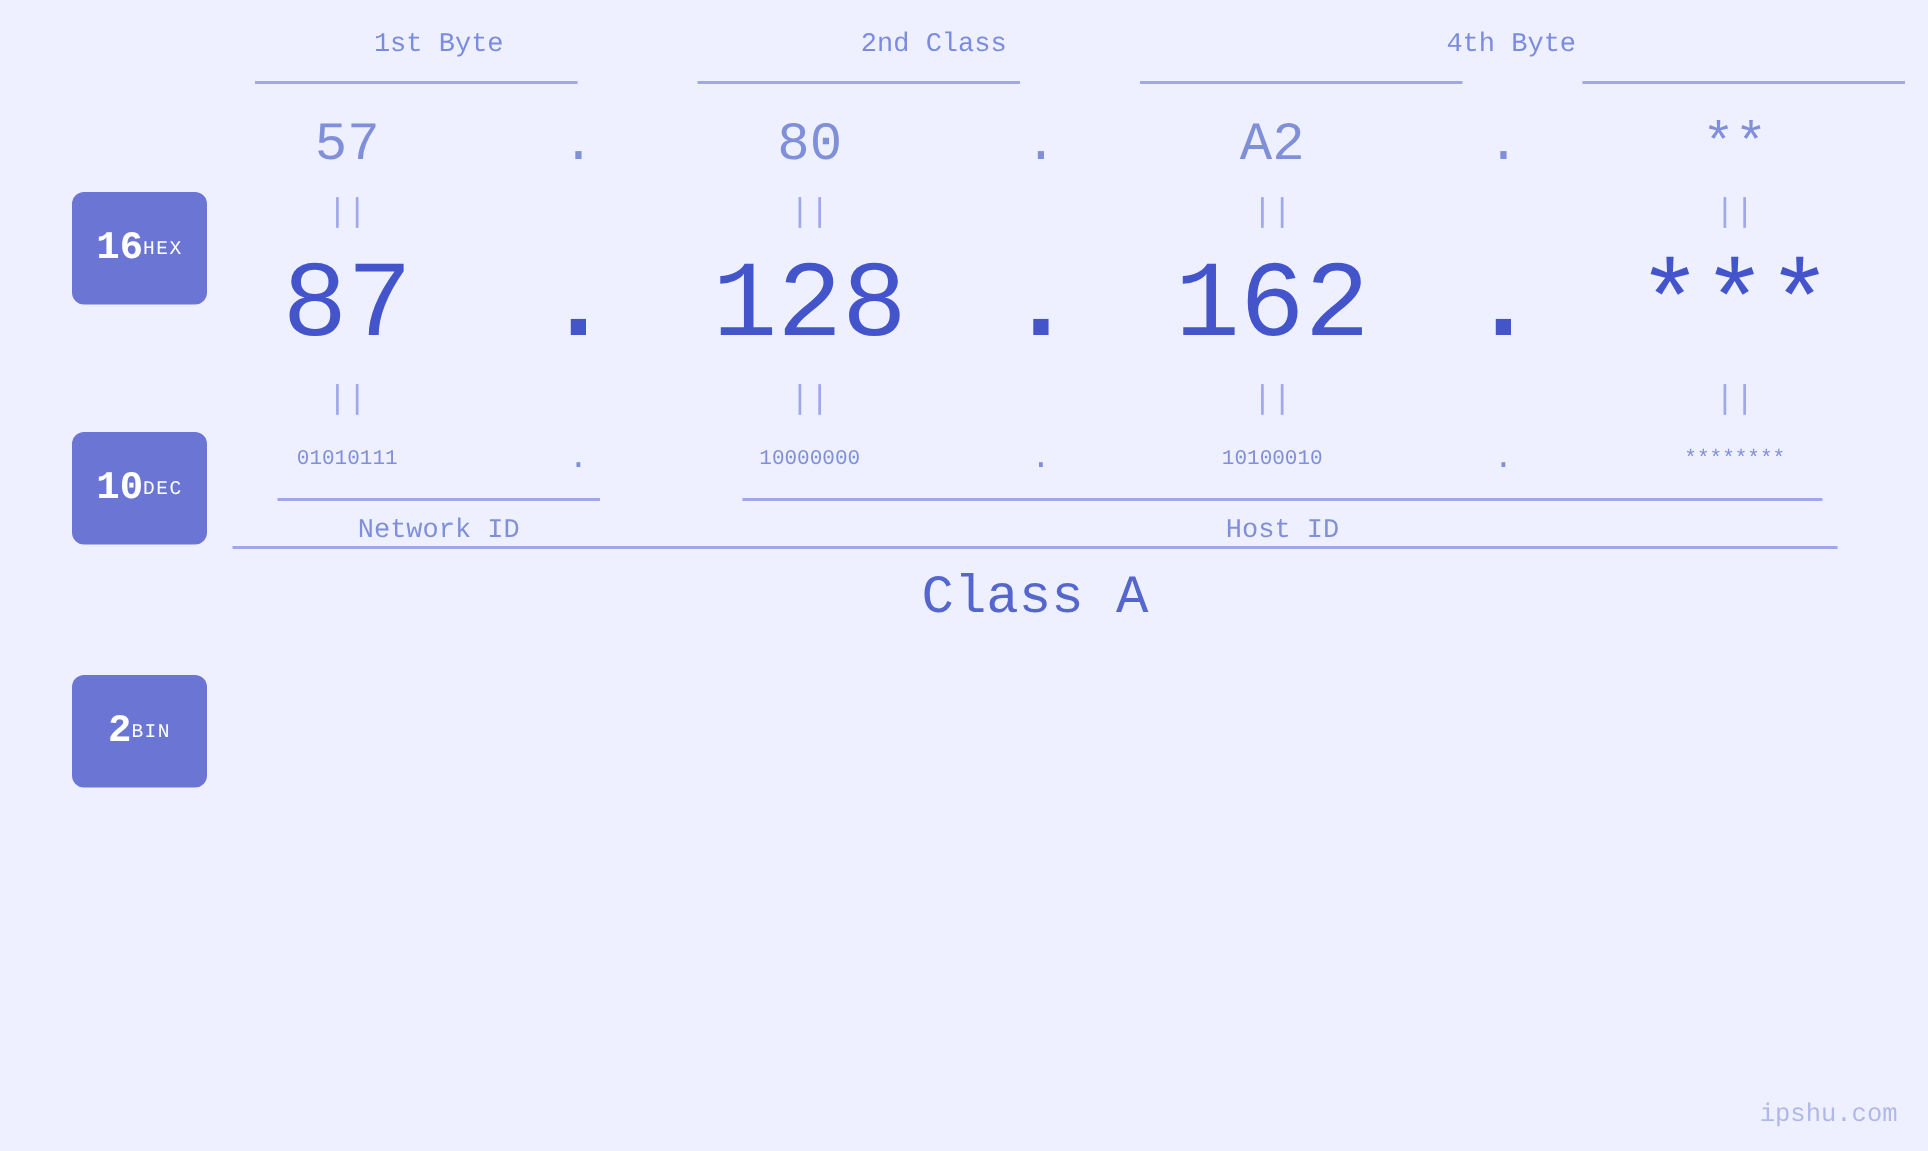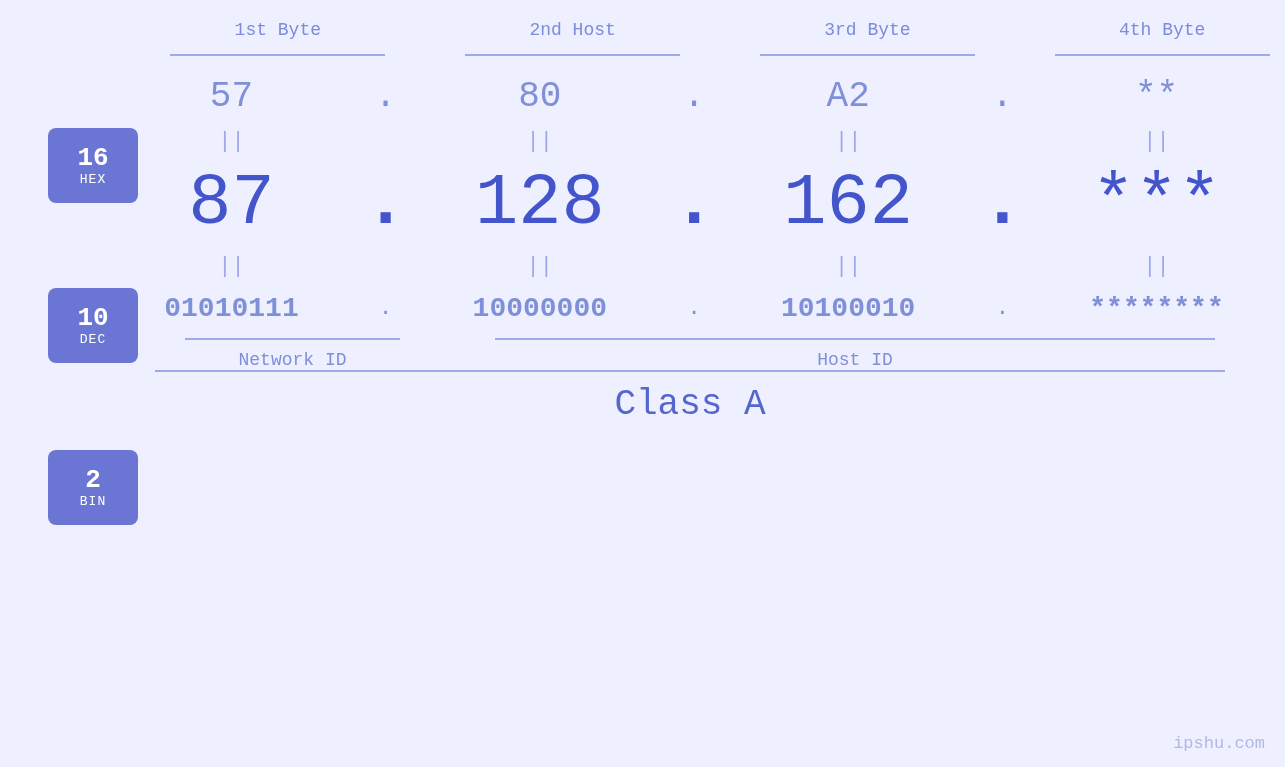--- a/index.html
+++ b/index.html
@@ -60,21 +60,21 @@
 
     
     .base-label {
       position: absolute;
       left: 48px;
       width: 90px;
       height: 75px;
       background-color: #6b76d4;
       border-radius: 8px;
       display: flex;
-      flex-direction: column;
+      flex-direction: row;
       align-items: center;
       justify-content: center;
       color: white;
       font-family: 'Courier New', Courier, monospace;
     }
 
     .base-num {
       font-size: 26px;
       font-weight: bold;
       line-height: 1.1;
@@ -162,24 +162,23 @@
       padding: 4px 0;
     }
     .equals-row2 .dot-cell {
       font-size: 22px;
       color: #a0a8e8;
       padding: 4px 0;
     }
 
     
     .bin-row .value-cell {
-      font-size: 28px;
+      font-size: 14px;
       color: #8090d8;
       padding: 10px 0;
-      font-weight: bold;
     }
     .bin-row .dot-cell {
       font-size: 22px;
       color: #8090d8;
       padding: 10px 0;
     }
 
     
     .bottom-brackets {
       display: flex;
@@ -284,26 +283,23 @@
     <span class="base-num">2</span>
     <span class="base-text">BIN</span>
   </div>
 
   <div class="header-row">
     <div class="byte-col">
       <span class="byte-label">1st Byte</span>
     </div>
     <div class="dot-col"></div>
     <div class="byte-col">
-      <span class="byte-label">2nd Host</span>
+      <span class="byte-label">2nd Class</span>
     </div>
     <div class="dot-col"></div>
-    <div class="byte-col">
-      <span class="byte-label">3rd Byte</span>
-    </div>
     <div class="dot-col"></div>
     <div class="byte-col">
       <span class="byte-label">4th Byte</span>
     </div>
   </div>
 
   <div class="header-bracket-row">
     <div class="hbracket">
       <div class="hbracket-line"></div>
     </div>

